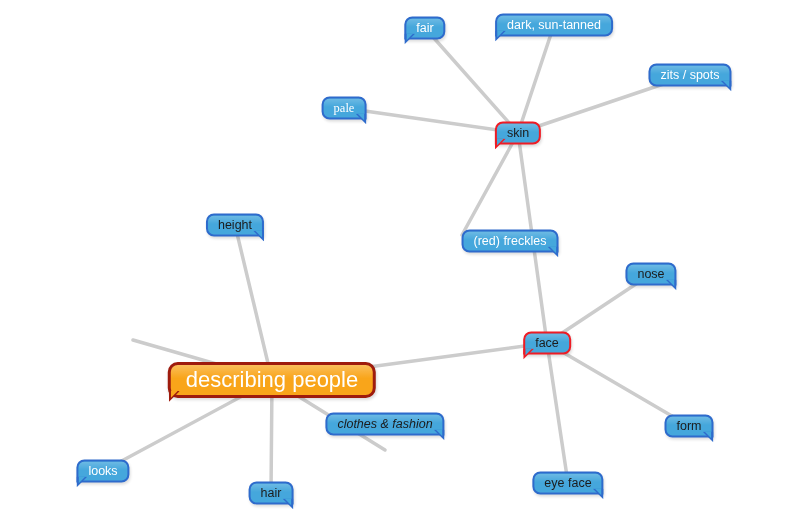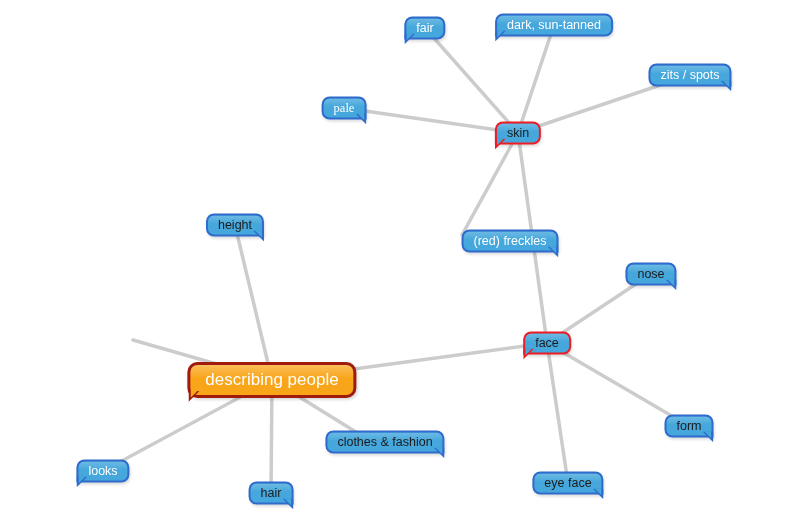--- a/index.html
+++ b/index.html
@@ -49,21 +49,21 @@
     border-color:var(--sel-border,#ee1c25);
     border-width:2.5px;
   }
   .node.selected::before{background:var(--sel-border,#ee1c25);}
 
   .node.root{
     background:linear-gradient(to bottom, rgba(255,255,255,0.28), rgba(255,255,255,0) 45%), var(--root-fill,#f9a51a);
     border:3px solid var(--root-border,#9e1b0d);
     border-radius:10px;
     padding:5px 15px;
-    font-size:17px;
+    font-size:22px;
     line-height:20px;
   }
   .node.root::before{background:var(--root-border,#9e1b0d);}
   .node.root::after{background:var(--root-fill,#f9a51a);}
 
   .text-light{color:var(--text-light,#ffffff);}
   .text-dark{color:var(--text-dark,#1c1c1c);}
 </style>
 </head>
 <body>
@@ -84,21 +84,21 @@
       <line x1="518" y1="133" x2="554" y2="25"></line>
       <line x1="518" y1="133" x2="690" y2="75"></line>
       <line x1="518" y1="133" x2="344" y2="108"></line>
       <line x1="518" y1="133" x2="462" y2="235"></line>
     </svg>
 
 <div class="node tail-left root text-light" style="left: 272px; top: 380px;"><span class="label">describing people</span></div>
     <div class="node tail-right text-dark" style="left: 235px; top: 225px;"><span class="label">height</span></div>
     <div class="node tail-left text-light" style="left: 103px; top: 471px;"><span class="label">looks</span></div>
     <div class="node tail-right text-dark" style="left: 271px; top: 493px;"><span class="label">hair</span></div>
-    <div class="node tail-right text-dark" style="left: 385px; top: 442px;"><span class="label">clothes &amp; fashion</span></div>
+    <div class="node tail-right text-dark" style="left: 385px; top: 424px; font-style: italic;"><span class="label">clothes &amp; fashion</span></div>
     <div class="node tail-left selected text-dark" style="left: 547px; top: 343px;"><span class="label">face</span></div>
     <div class="node tail-right text-dark" style="left: 651px; top: 274px;"><span class="label">nose</span></div>
     <div class="node tail-right text-dark" style="left: 689px; top: 426px;"><span class="label">form</span></div>
     <div class="node tail-right text-dark" style="left: 568px; top: 483px;"><span class="label">eye face</span></div>
     <div class="node tail-left selected text-dark" style="left: 518px; top: 133px;"><span class="label">skin</span></div>
     <div class="node tail-left text-light" style="left: 425px; top: 28px;"><span class="label">fair</span></div>
     <div class="node tail-left text-light" style="left: 554px; top: 25px;"><span class="label">dark, sun-tanned</span></div>
     <div class="node tail-right text-light" style="left: 690px; top: 75px;"><span class="label">zits / spots</span></div>
     <div class="node tail-right text-light" style="left: 344px; top: 108px; font-family: Liberation Serif, serif;"><span class="label">pale</span></div>
     <div class="node tail-right text-light" style="left: 462px; top: 241px; margin-left: 48px;"><span class="label">(red) freckles</span></div>

